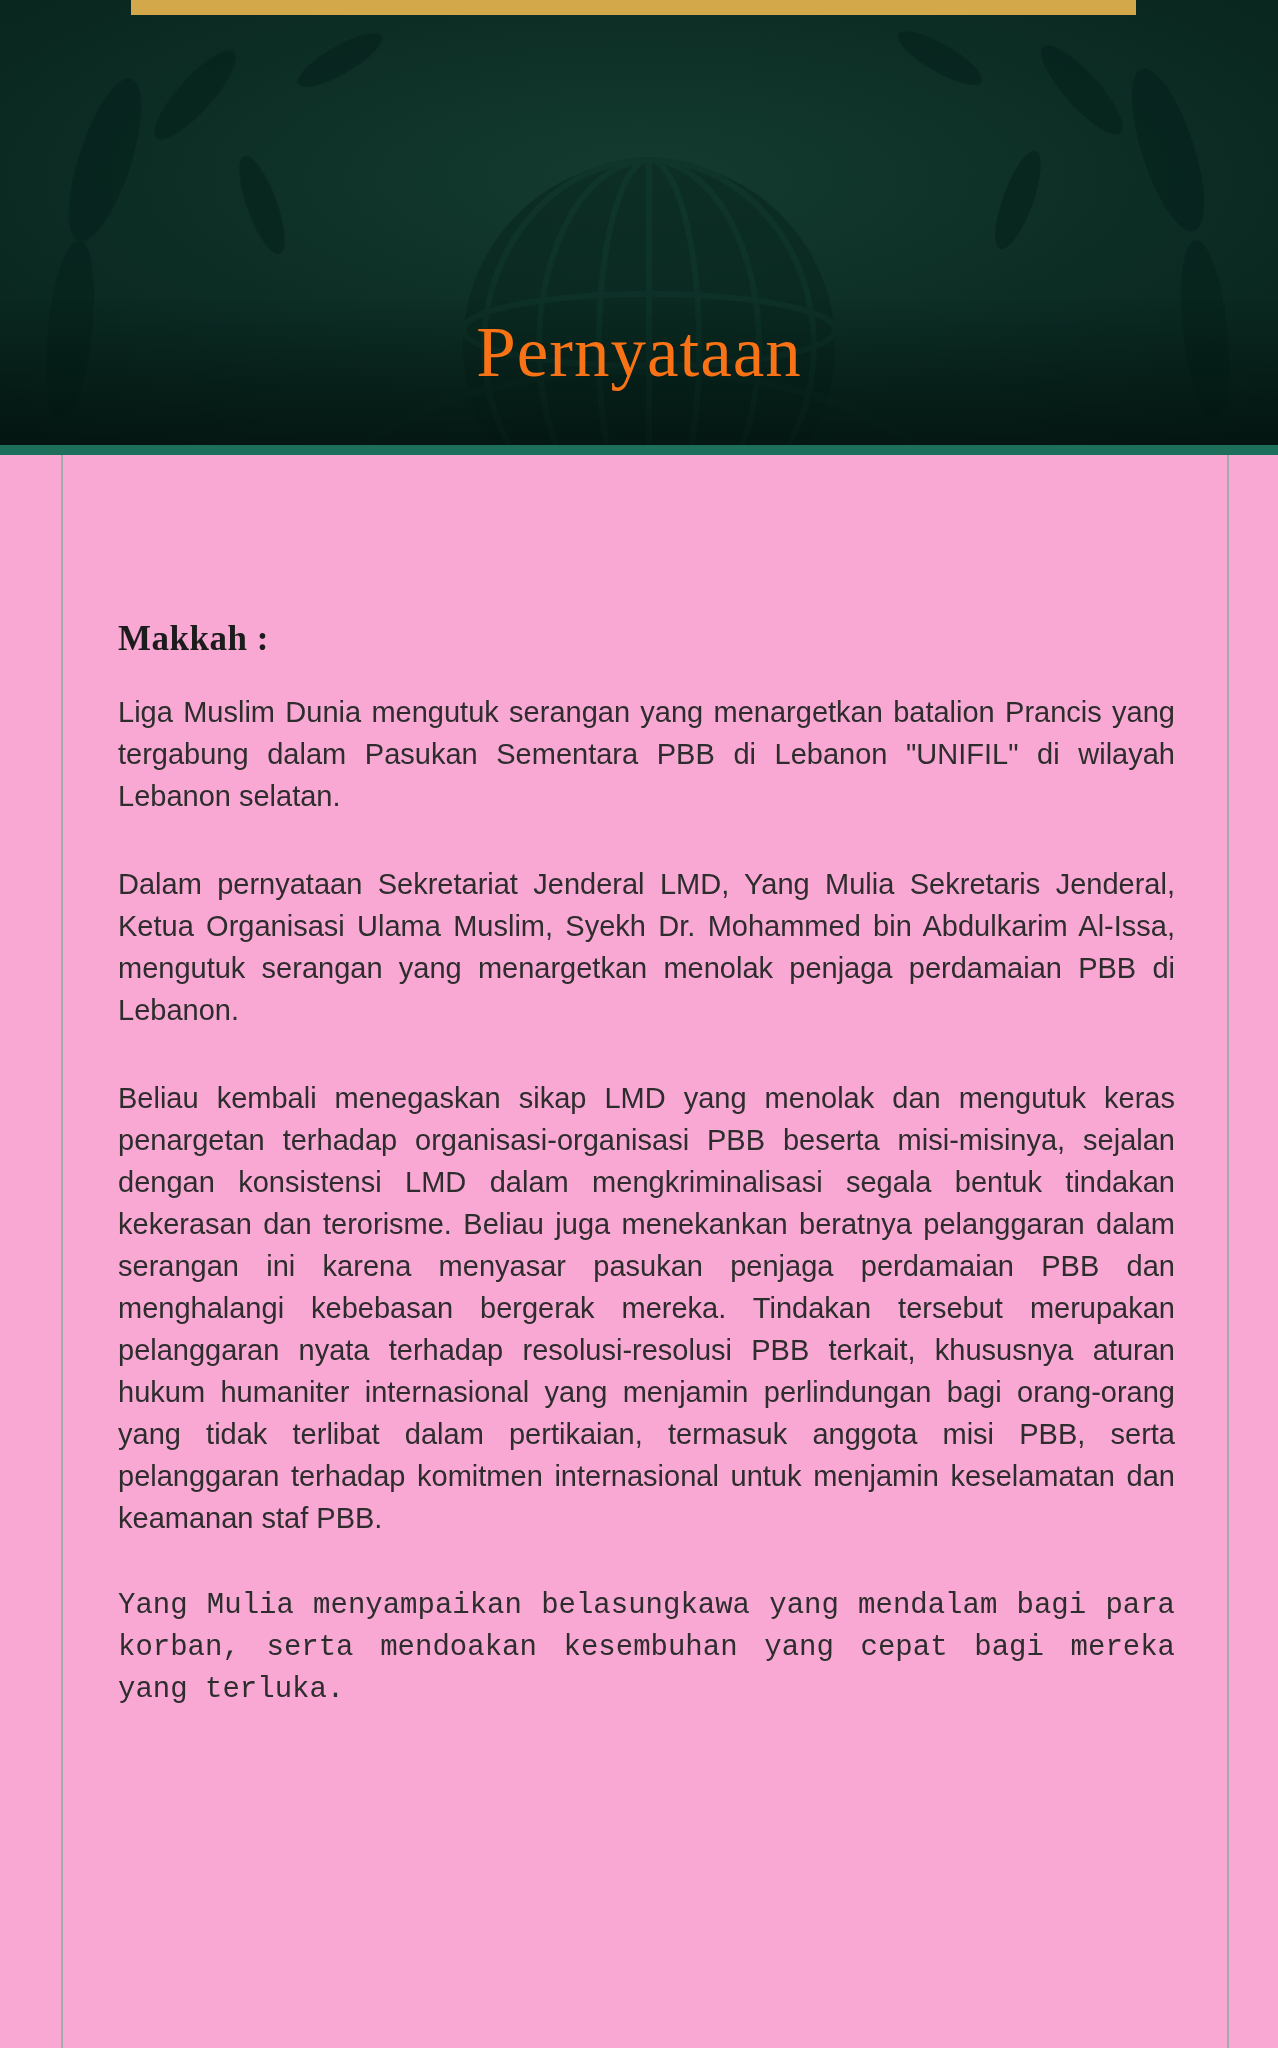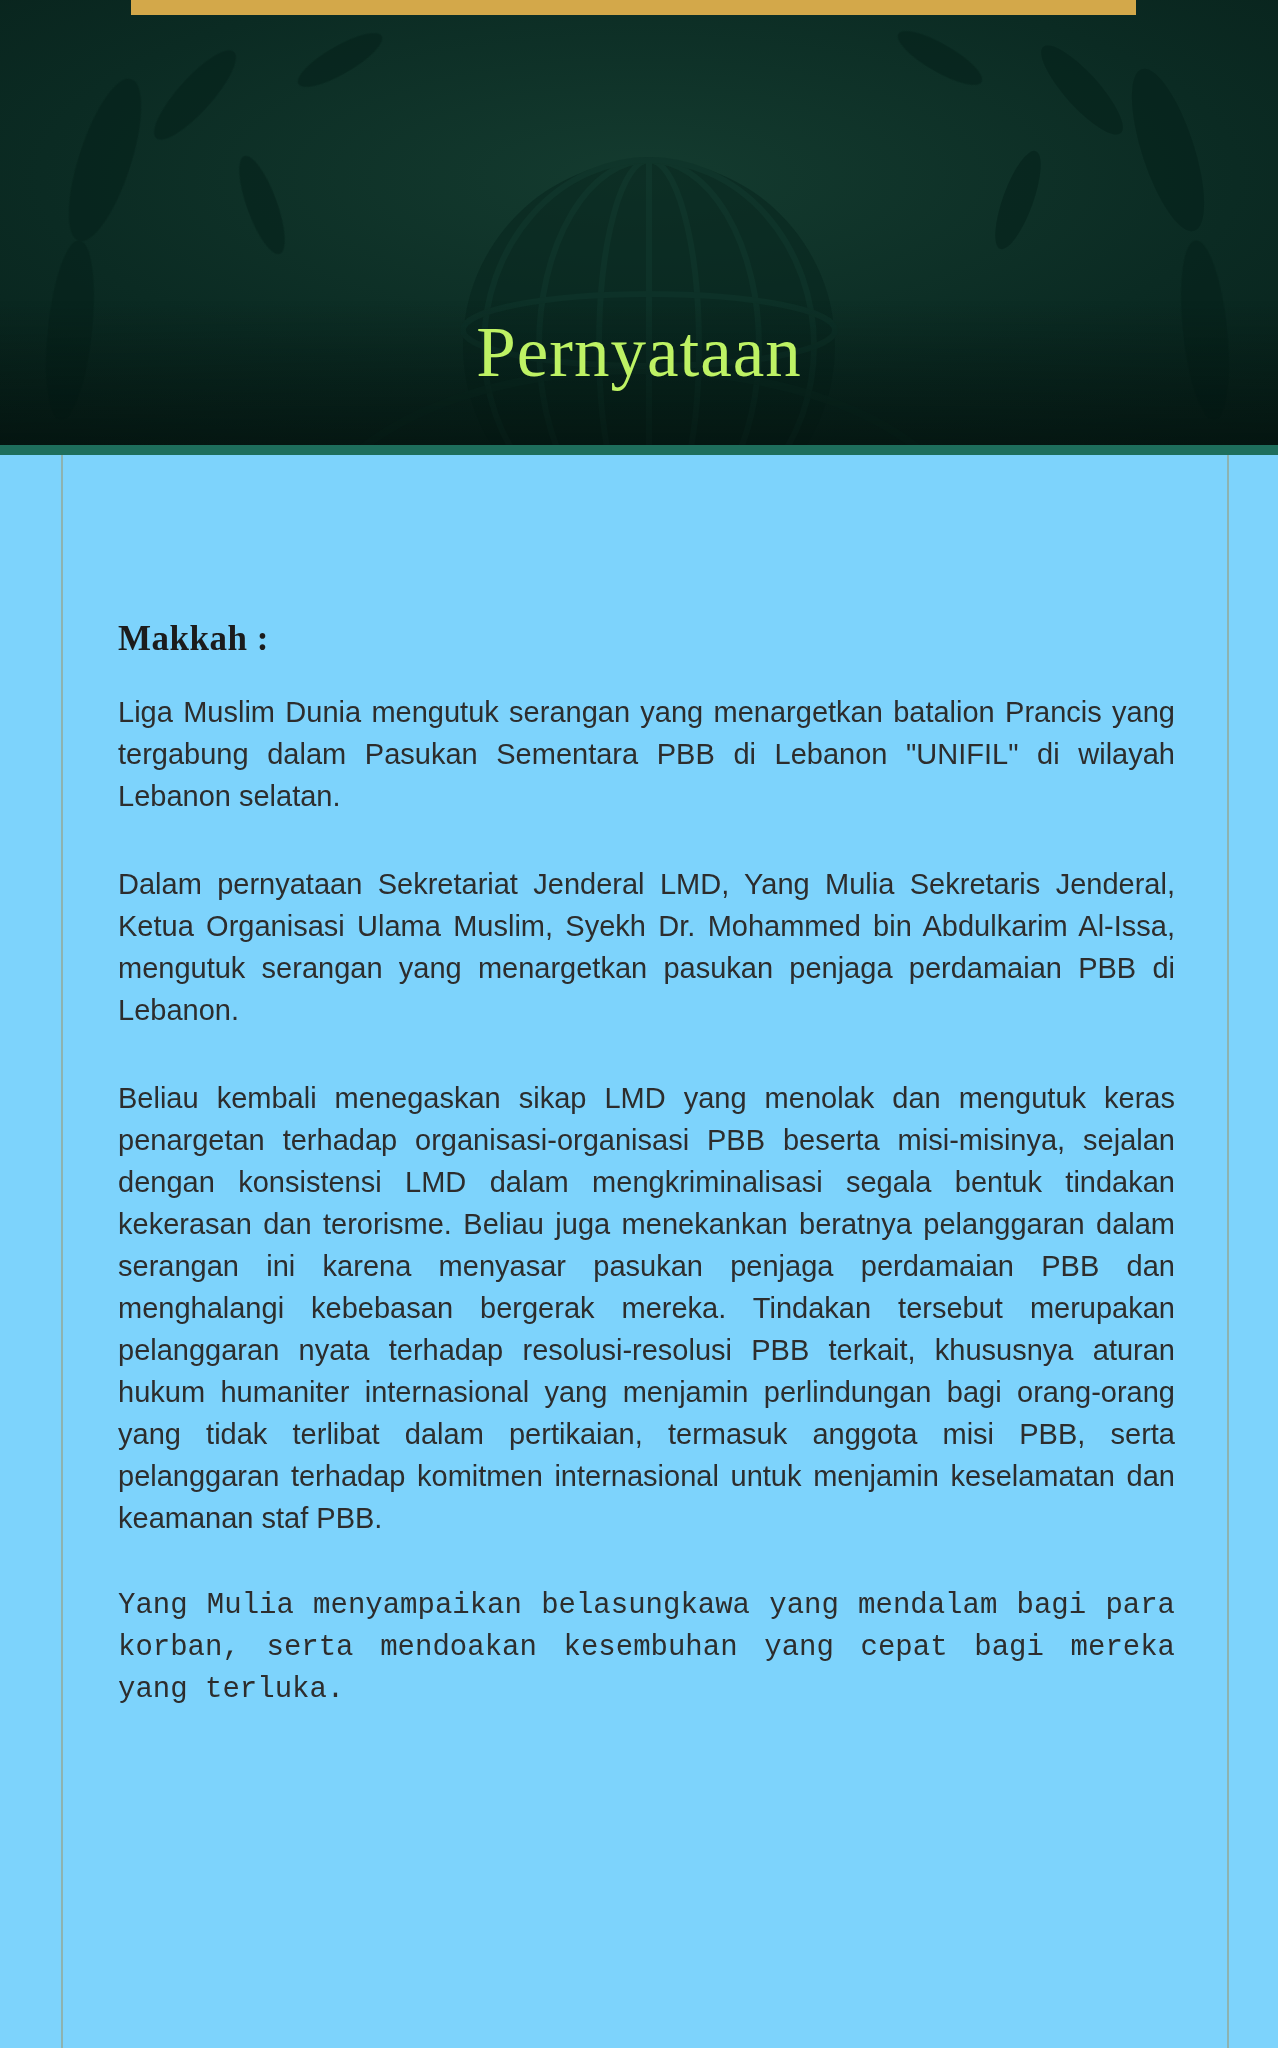--- a/index.html
+++ b/index.html
@@ -17,31 +17,31 @@
   .header-art{position:absolute;left:0;top:0;width:100%;height:100%;display:block;}
   .gold-bar{
     position:absolute;left:131px;top:0;width:1005px;height:15px;
     background:var(--accent-gold,#d3a84a);
   }
   .header-title{
     position:absolute;left:0;top:312px;width:100%;
     text-align:center;
     font-family:"Liberation Serif", serif;
     font-size:71px;font-weight:400;letter-spacing:1px;
-    color:#bef264;
+    color:#f97316;
   }
   .separator-band{
     position:absolute;left:0;top:445px;width:1278px;height:10px;
     background:var(--band-teal,#1e6e5c);
   }
 
   
   .doc{
     position:absolute;left:0;top:455px;width:1278px;height:1593px;
-    background:#7dd3fc;
+    background:#f9a8d4;
   }
   .rule{position:absolute;top:0;bottom:0;width:2px;background:rgba(143,173,162,.85);}
   .rule-left{left:61px;}
   .rule-right{left:1227px;}
   .content{padding:160px 98px 0 118px;}
   .city-heading{
     margin:0 0 28px 0;
     font-family:"Liberation Serif", serif;
     font-size:35px;font-weight:700;color:#1c1c1c;line-height:48px;
     letter-spacing:.5px;
@@ -103,20 +103,20 @@
 
   <div class="separator-band"></div>
 
   <div class="doc">
     <div class="rule rule-left"></div>
     <div class="rule rule-right"></div>
 
     <div class="content">
       <h2 class="city-heading">Makkah :</h2>
       <p>Liga Muslim Dunia mengutuk serangan yang menargetkan batalion Prancis yang tergabung dalam Pasukan Sementara PBB di Lebanon "UNIFIL" di wilayah Lebanon selatan.</p>
-      <p>Dalam pernyataan Sekretariat Jenderal LMD, Yang Mulia Sekretaris Jenderal, Ketua Organisasi Ulama Muslim, Syekh Dr. Mohammed bin Abdulkarim Al-Issa, mengutuk serangan yang menargetkan pasukan penjaga perdamaian PBB di Lebanon.</p>
+      <p>Dalam pernyataan Sekretariat Jenderal LMD, Yang Mulia Sekretaris Jenderal, Ketua Organisasi Ulama Muslim, Syekh Dr. Mohammed bin Abdulkarim Al-Issa, mengutuk serangan yang menargetkan menolak penjaga perdamaian PBB di Lebanon.</p>
       <p>Beliau kembali menegaskan sikap LMD yang menolak dan mengutuk keras penargetan terhadap organisasi-organisasi PBB beserta misi-misinya, sejalan dengan konsistensi LMD dalam mengkriminalisasi segala bentuk tindakan kekerasan dan terorisme. Beliau juga menekankan beratnya pelanggaran dalam serangan ini karena menyasar pasukan penjaga perdamaian PBB dan menghalangi kebebasan bergerak mereka. Tindakan tersebut merupakan pelanggaran nyata terhadap resolusi-resolusi PBB terkait, khususnya aturan hukum humaniter internasional yang menjamin perlindungan bagi orang-orang yang tidak terlibat dalam pertikaian, termasuk anggota misi PBB, serta pelanggaran terhadap komitmen internasional untuk menjamin keselamatan dan keamanan staf PBB.</p>
       <p class="final-para">Yang Mulia menyampaikan belasungkawa yang mendalam bagi para korban, serta mendoakan kesembuhan yang cepat bagi mereka yang terluka.</p>
     </div>
 
   </div>
 
 </div>
 
 </body></html>

